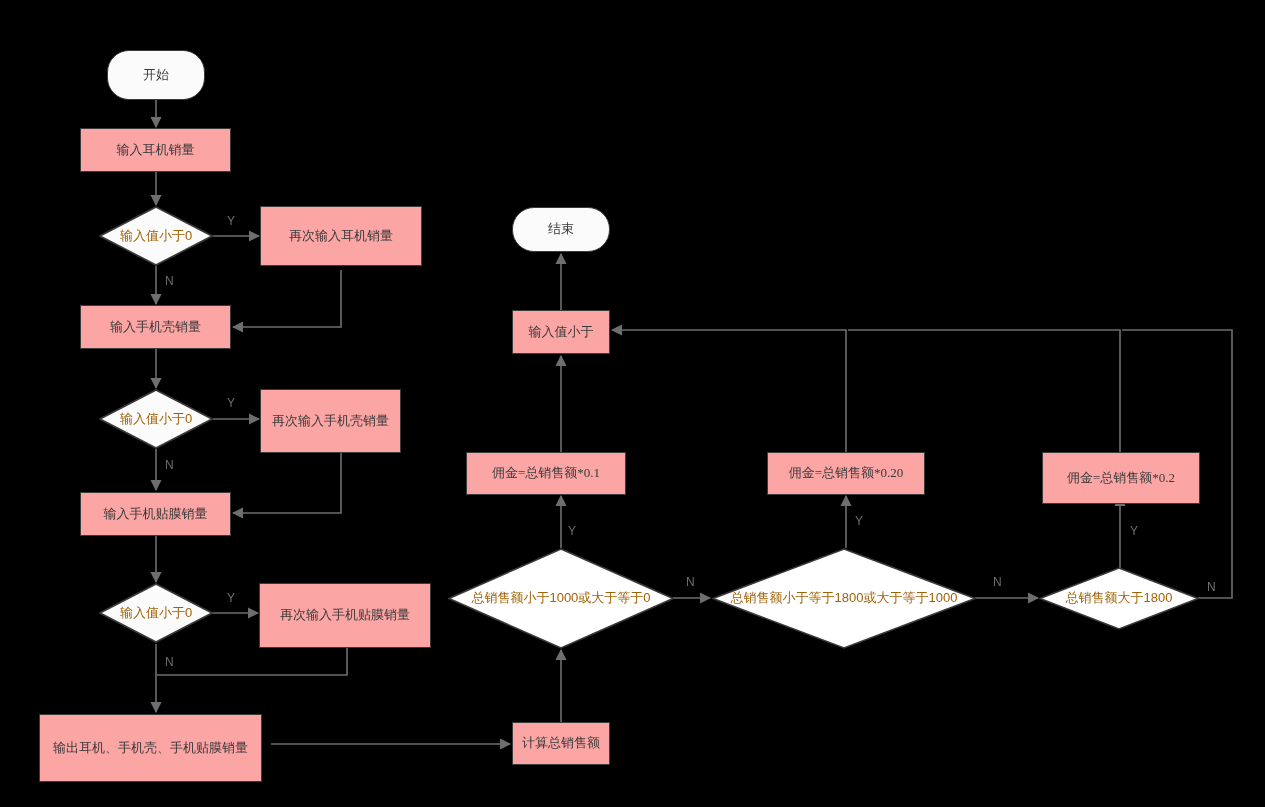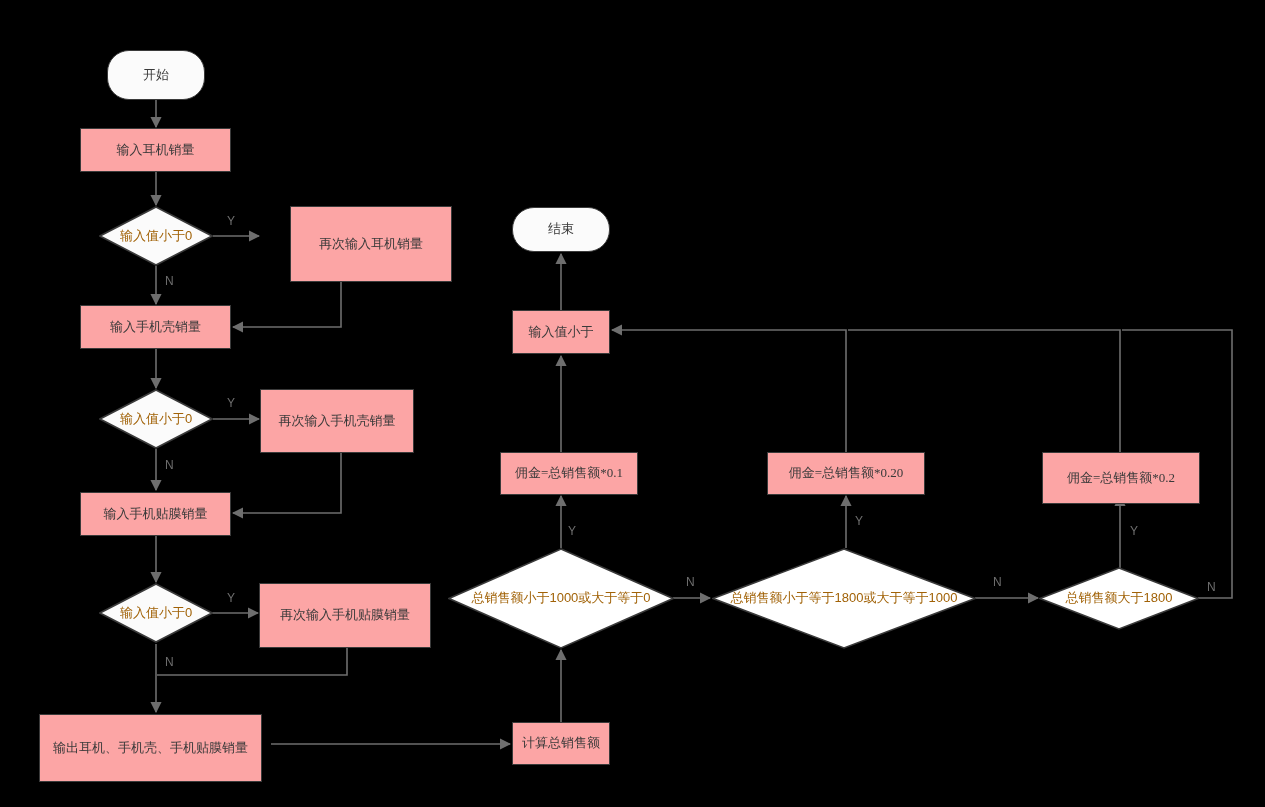--- a/index.html
+++ b/index.html
@@ -144,36 +144,36 @@
     <span>输入耳机销量</span>
   </div>
 
   <div class="node decision" style="left:99px; top:206px; width:114px; height:60px;">
     <svg class="dia-shape" viewBox="0 0 114 60" preserveAspectRatio="none">
       <polygon points="57,1 113,30 57,59 1,30" fill="#fbfbfb" stroke="#3a3a3a" stroke-width="1.6"></polygon>
     </svg>
     <span class="dia-label">输入值小于0</span>
   </div>
 
-  <div class="node process" style="left:260px; top:206px; width:162px; height:76px;margin-left:30px;">
+  <div class="node process" style="left:260px; top:206px; width:162px; height:60px;">
     <span>再次输入耳机销量</span>
   </div>
 
   <div class="node process" style="left:80px; top:305px; width:151px; height:44px;">
     <span>输入手机壳销量</span>
   </div>
 
   <div class="node decision" style="left:99px; top:389px; width:114px; height:60px;">
     <svg class="dia-shape" viewBox="0 0 114 60" preserveAspectRatio="none">
       <polygon points="57,1 113,30 57,59 1,30" fill="#fbfbfb" stroke="#3a3a3a" stroke-width="1.6"></polygon>
     </svg>
     <span class="dia-label">输入值小于0</span>
   </div>
 
-  <div class="node process" style="left:260px; top:389px; width:154px; height:64px;">
+  <div class="node process" style="left:260px; top:389px; width:141px; height:64px;">
     <span>再次输入手机壳销量</span>
   </div>
 
   <div class="node process" style="left:80px; top:492px; width:151px; height:44px;">
     <span>输入手机贴膜销量</span>
   </div>
 
   <div class="node decision" style="left:99px; top:583px; width:114px; height:60px;">
     <svg class="dia-shape" viewBox="0 0 114 60" preserveAspectRatio="none">
       <polygon points="57,1 113,30 57,59 1,30" fill="#fbfbfb" stroke="#3a3a3a" stroke-width="1.6"></polygon>
@@ -207,21 +207,21 @@
     <span class="dia-label">总销售额小于等于1800或大于等于1000</span>
   </div>
 
   <div class="node decision" style="left:1039px; top:567px; width:160px; height:63px;">
     <svg class="dia-shape" viewBox="0 0 160 63" preserveAspectRatio="none">
       <polygon points="80,1 159,31.5 80,62 1,31.5" fill="#ffffff" stroke="#3a3a3a" stroke-width="1.6"></polygon>
     </svg>
     <span class="dia-label">总销售额大于1800</span>
   </div>
 
-  <div class="node process" style="left:500px; top:452px; width:138px; height:43px;">
+  <div class="node process" style="left:466px; top:452px; width:160px; height:43px;">
     <span>佣金=总销售额*0.1</span>
   </div>
 
   <div class="node process" style="left:767px; top:452px; width:158px; height:43px;">
     <span>佣金=总销售额*0.20</span>
   </div>
 
   <div class="node process" style="left:1042px; top:452px; width:158px; height:52px;">
     <span>佣金=总销售额*0.2</span>
   </div>

